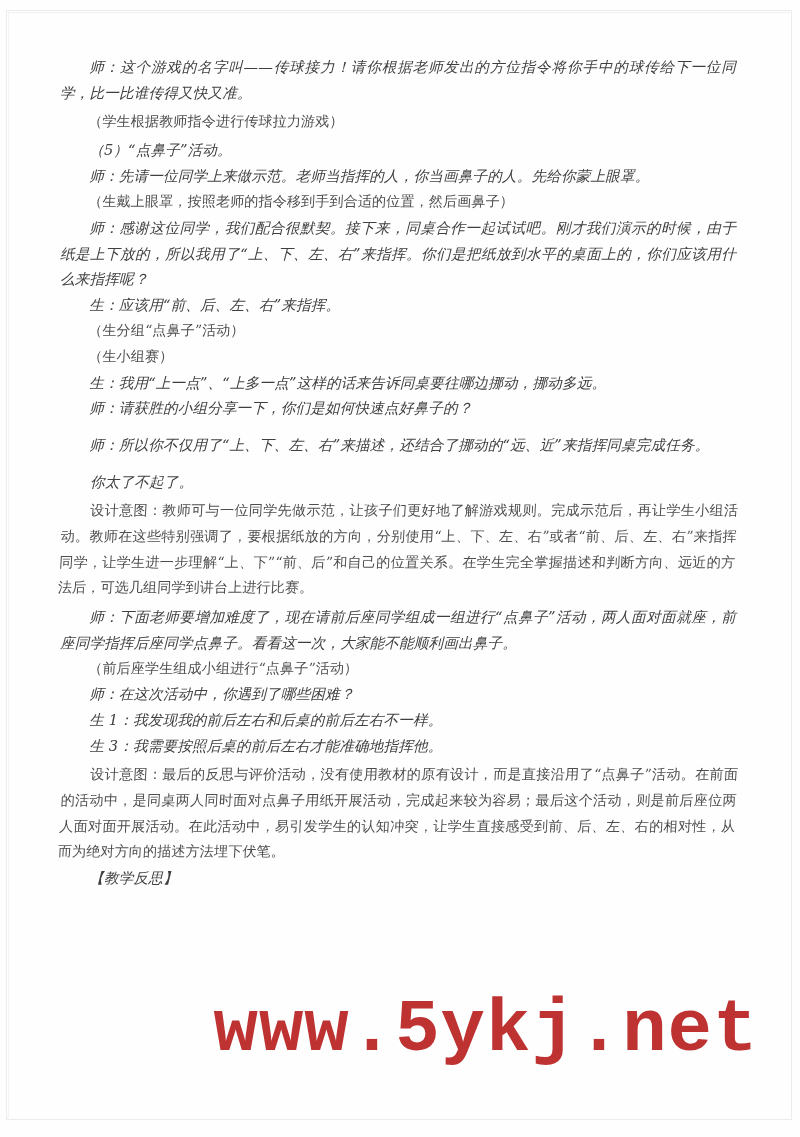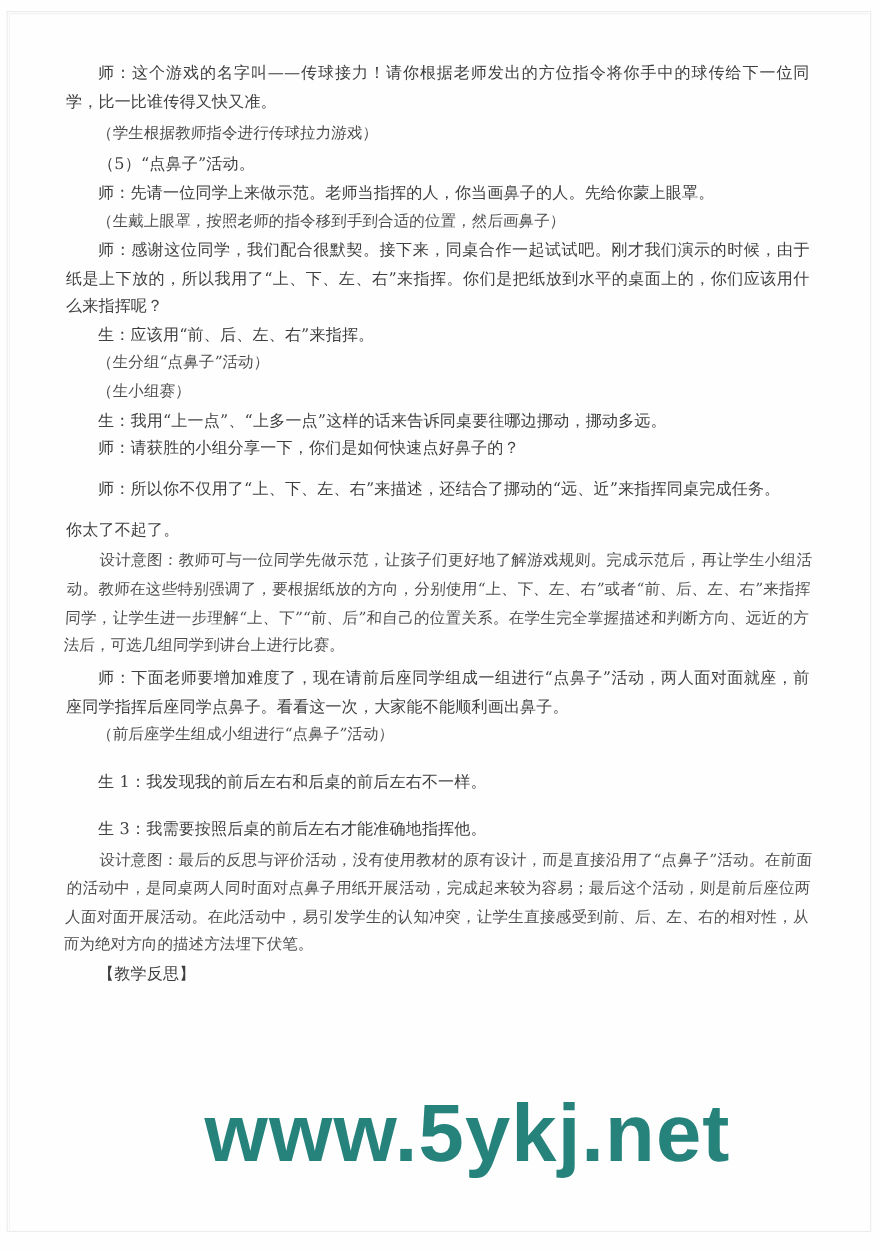--- a/index.html
+++ b/index.html
@@ -46,30 +46,31 @@
     pointer-events: none;
   }
 
   
   #watermark {
     position: absolute;
     left: 186px;
     top: 984px;
     width: 600px;
     height: 92px;
-    color: #0f766e;
-    font-family: Liberation Sans, sans-serif;
+    color: #b91c1c;
+    font-family: Liberation Mono, monospace;
     font-weight: 700;
     font-size: 74px;
     letter-spacing: 1px;
     line-height: 92px;
     white-space: nowrap;
     z-index: 0;
     pointer-events: none;
     user-select: none;
+    text-align: center;
   }
 
   #content {
     position: absolute;
     left: 60px;
     top: 54px;
     width: 676px;
     z-index: 2;
   }
 
@@ -84,41 +85,42 @@
   }
 
   
   .p-body {
     font-family: "DejaVu Serif", "Liberation Serif", serif;
     font-size: 14.6px;
     line-height: 25.8px;
     letter-spacing: 0.15px;
     text-indent: 2em;
     color: #2b2b2d;
+    font-style: italic;
   }
 
   
   .p-note {
     font-family: "DejaVu Serif", "Liberation Serif", serif;
     font-size: 14.1px;
     line-height: 25.8px;
     letter-spacing: 0.1px;
     text-indent: 2em;
     color: #3a3a3c;
     transform: skewX(-3.2deg);
     transform-origin: left center;
     font-weight: 500;
   }
 
   
-  .no-indent { text-indent: 0; }
+  .no-indent { text-indent: 0; margin-left: 30px; }
 
   .p-gap-sm { margin-top: 3px; }
   .p-gap-md { margin-top: 11px; }
-  .p-gap-lg { margin-top: 17px; }
+  .p-gap-lg { }
 
   
   #scan-tint {
     position: absolute;
     inset: 0;
     background: rgba(250, 250, 250, 0.10);
     pointer-events: none;
     z-index: 3;
   }
 </style>
@@ -149,20 +151,21 @@
     <p class="p-body">生：我用“上一点”、“上多一点”这样的话来告诉同桌要往哪边挪动，挪动多远。</p>
     <p class="p-body">师：请获胜的小组分享一下，你们是如何快速点好鼻子的？</p>
 
     <p class="p-body p-gap-md">师：所以你不仅用了“上、下、左、右”来描述，还结合了挪动的“远、近”来指挥同桌完成任务。</p>
     <p class="p-body no-indent p-gap-md">你太了不起了。</p>
 
     <p class="p-note p-gap-sm">设计意图：教师可与一位同学先做示范，让孩子们更好地了解游戏规则。完成示范后，再让学生小组活动。教师在这些特别强调了，要根据纸放的方向，分别使用“上、下、左、右”或者“前、后、左、右”来指挥同学，让学生进一步理解“上、下”“前、后”和自己的位置关系。在学生完全掌握描述和判断方向、远近的方法后，可选几组同学到讲台上进行比赛。</p>
 
     <p class="p-body p-gap-sm">师：下面老师要增加难度了，现在请前后座同学组成一组进行“点鼻子”活动，两人面对面就座，前座同学指挥后座同学点鼻子。看看这一次，大家能不能顺利画出鼻子。</p>
     <p class="p-note">（前后座学生组成小组进行“点鼻子”活动）</p>
+    <p class="p-body">师：在这次活动中，你遇到了哪些困难？</p>
 
     <p class="p-body p-gap-lg">生 1：我发现我的前后左右和后桌的前后左右不一样。</p>
     <p class="p-body p-gap-lg">生 3：我需要按照后桌的前后左右才能准确地指挥他。</p>
 
 
     <p class="p-note p-gap-sm">设计意图：最后的反思与评价活动，没有使用教材的原有设计，而是直接沿用了“点鼻子”活动。在前面的活动中，是同桌两人同时面对点鼻子用纸开展活动，完成起来较为容易；最后这个活动，则是前后座位两人面对面开展活动。在此活动中，易引发学生的认知冲突，让学生直接感受到前、后、左、右的相对性，从而为绝对方向的描述方法埋下伏笔。</p>
 
     <p class="p-body">【教学反思】</p>
 
   </div>

